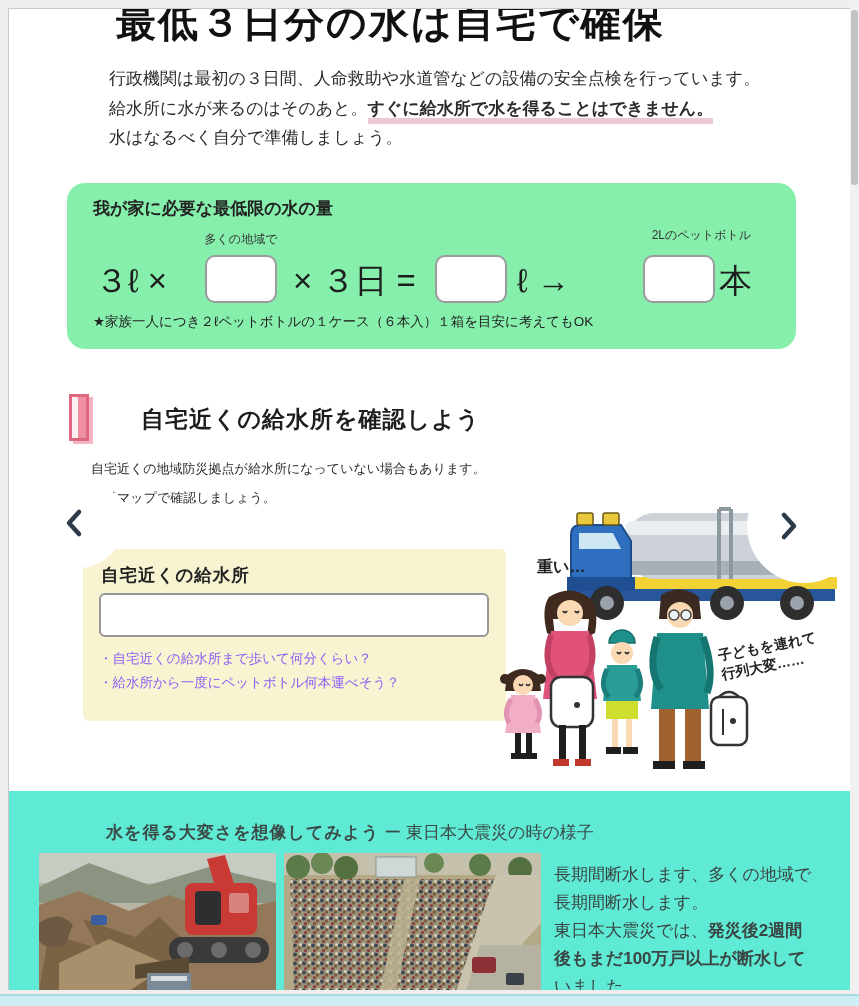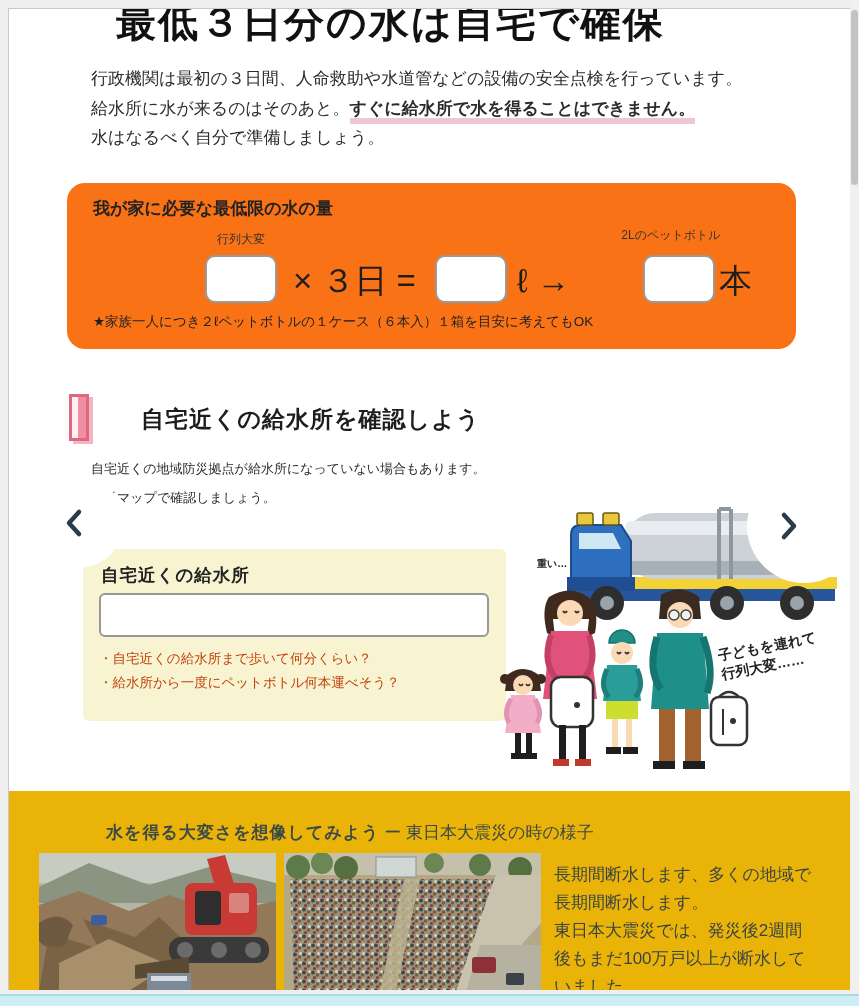--- a/index.html
+++ b/index.html
@@ -10,29 +10,29 @@
   .scrollbar { position:absolute; right:0; top:0; width:9px; height:1006px; background:#f1f0f0; z-index:20; }
   .scrollbar .thumb { position:absolute; top:10px; right:1px; width:7px; height:175px; background:#c3c2c2; border-radius:4px; }
 
   
   .page { position:absolute; left:8px; top:8px; width:843px; height:982px; background:#ffffff;
           border:1px solid #c9c9c9; border-bottom:none; overflow:hidden;padding-left:44px; }
 
   .page-title { position:absolute; left:107px; top:-14px; font-size:40px; font-weight:bold;
                 color:#111; letter-spacing:2px; white-space:nowrap; }
 
-  .intro { position:absolute; left:82px; top:55px; font-size:17px; line-height:29.5px; color:#2b2b2b; white-space:nowrap; }
+  .intro { position:absolute; left:100px; top:55px; font-size:17px; line-height:29.5px; color:#2b2b2b; white-space:nowrap; }
   .hl { font-weight:bold; box-shadow:0 6px 0 #edc7d2; }
 
   
-  .calcbox { position:absolute; left:58px; top:174px; width:729px; height:166px; background:#f97316; border-radius:18px; }
+  .calcbox { position:absolute; left:58px; top:174px; width:729px; height:166px; background:#86efac; border-radius:18px; }
   .calc-title { position:absolute; left:26px; top:14px; font-size:17px; font-weight:bold; color:#222; }
   .calc-lbl { position:absolute; font-size:12px; color:#333; width:160px; text-align:center; }
   .lbl1 { left:94px; top:48px; }
-  .lbl2 { left:524px; top:44px; }
+  .lbl2 { left:524px; top:44px;text-align:right; }
   .calc-seg { position:absolute; top:74px; font-size:33px; color:#1d1d1d; line-height:48px; white-space:nowrap; }
   .seg1 { left:28px; } .seg2 { left:226px; } .seg3 { left:450px; } .seg4 { left:652px; }
   .calc-input { position:absolute; top:72px; width:72px; height:48px; background:#fff; border:2px solid #9a9a9a; border-radius:10px; }
   .in1 { left:138px; } .in2 { left:368px; } .in3 { left:576px; }
   .calc-note { position:absolute; left:26px; top:130px; font-size:13.5px; font-weight:normal; color:#222; }
 
   
   .marker { position:absolute; left:60px; top:385px; width:20px; height:47px;
             background:linear-gradient(90deg,#fdf0f2 0 6px,#ee8fa2 6px);
             border:3px solid #dd6880; box-shadow:4px 3px 0 #f4b4c2; }
@@ -44,57 +44,58 @@
   .prev-circle { left:23px; top:467px; width:92px; height:92px; }
   .next-circle { left:738px; top:460px; width:114px; height:114px; }
   .nav-arrow { position:absolute; z-index:7; cursor:pointer; }
   .prev-arrow { left:55px; top:499px; }
   .next-arrow { left:770px; top:502px; }
 
   
   .notebox { position:absolute; left:74px; top:540px; width:423px; height:172px; background:#f8f4d1; border-radius:6px; z-index:1; }
   .note-title { position:absolute; left:18px; top:14px; font-size:17.5px; font-weight:bold; color:#222; letter-spacing:1px; }
   .note-input { position:absolute; left:16px; top:44px; width:390px; height:44px; background:#fff; border:2px solid #989898; border-radius:6px; }
-  .note-bullets { position:absolute; left:16px; top:98px; font-size:13.5px; line-height:24px; color:#c2410c; white-space:nowrap; }
+  .note-bullets { position:absolute; left:16px; top:98px; font-size:13.5px; line-height:24px; color:#8b5cf6; white-space:nowrap; }
 
   
   .illus { position:absolute; left:482px; top:462px; width:370px; height:312px; z-index:2; }
   .truck-svg { position:absolute; left:68px; top:20px; }
   .family-svg { position:absolute; left:2px; top:108px; }
-  .lbl-heavy { position:absolute; left:46px; top:86px; font-size:10px; font-weight:bold; color:#222; }
+  .lbl-heavy { position:absolute; left:46px; top:86px; font-size:16px; font-weight:bold; color:#222; }
   .lbl-queue { position:absolute; left:228px; top:166px; font-size:14px; font-weight:bold; color:#222;
                transform:rotate(-11deg); line-height:19px; white-space:nowrap; }
 
   
-  .greensec { position:absolute; left:0; top:782px; width:843px; height:200px; background:#eab308; z-index:3; }
+  .greensec { position:absolute; left:0; top:782px; width:843px; height:200px; background:#5eead4; z-index:3; }
   .green-heading { position:absolute; left:97px; top:30px; font-size:17px; color:#3c4a47; white-space:nowrap; }
   .green-heading .gh-main { font-weight:bold; letter-spacing:1px; }
   .photo { position:absolute; top:62px; }
   .photo1 { left:30px; } .photo2 { left:275px; }
   .green-text { position:absolute; left:545px; top:70px; font-size:17px; line-height:28px; color:#3a4543; white-space:nowrap; }
-  .green-text .b { font-weight:normal;margin-top:33px; }
+  .green-text .b { font-weight:bold;margin-top:33px; }
 
   
   .bluebar { position:absolute; left:0; bottom:0; width:859px; height:12px; background:#cdeef4; border-top:2px solid #a9dbe4; z-index:21; }
 </style>
 </head>
 <body>
 
 <div class="screen">
 
   <div class="page">
 
     <h1 class="page-title">最低３日分の水は自宅で確保</h1>
 
     <p class="intro"><span>行政機関は最初の３日間、人命救助や水道管などの設備の安全点検を行っています。</span><br><span>給水所に水が来るのはそのあと。</span><span class="hl">すぐに給水所で水を得ることはできません。</span><br><span>水はなるべく自分で準備しましょう。</span></p>
 
     <div class="calcbox">
       <div class="calc-title">我が家に必要な最低限の水の量</div>
-      <div class="calc-lbl lbl1">行列大変</div>
+      <div class="calc-lbl lbl1">多くの地域で</div>
       <div class="calc-lbl lbl2">2Lのペットボトル</div>
+      <span class="calc-seg seg1">３ℓ ×</span>
       <input class="calc-input in1" type="text" value="" style="">
       <span class="calc-seg seg2">× ３日 =</span>
       <input class="calc-input in2" type="text" value="" style="">
       <span class="calc-seg seg3">ℓ →</span>
       <input class="calc-input in3" type="text" value="" style="">
       <span class="calc-seg seg4">本</span>
       <div class="calc-note">★家族一人につき２ℓペットボトルの１ケース（６本入）１箱を目安に考えてもOK</div>
     </div>
 
     <div class="marker"></div>

